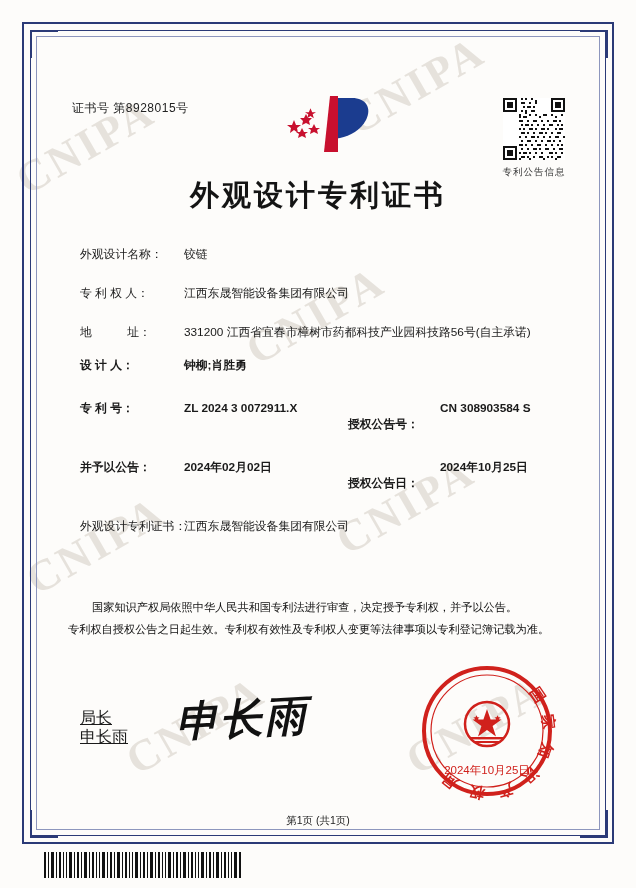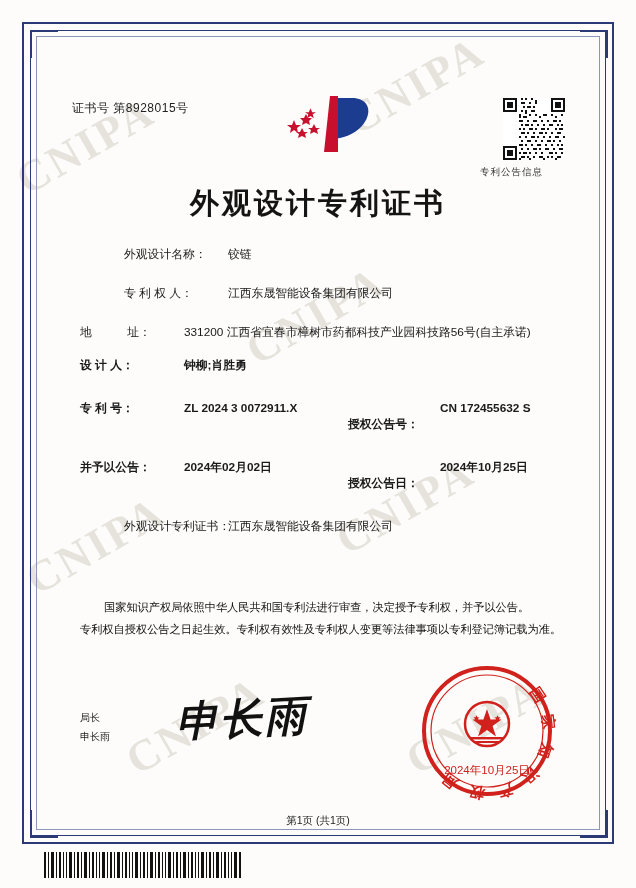--- a/index.html
+++ b/index.html
@@ -95,37 +95,37 @@
     left: 236px; top: 58px;
     width: 110px; height: 62px;
   }
   .logo svg { display: block; }
 
   
   .qr-block {
     position: absolute;
     left: 444px; top: 62px;
     width: 108px;
-    text-align: left;
+    text-align: center;
   }
   .qr {
     width: 62px; height: 62px;
     margin: 0 auto;
     background-color: #fff;
   }
   .qr-caption {
     margin-top: 6px;
     font-size: 9.5px;
     color: #333;
     letter-spacing: 1px;
   }
 
   .doc-title {
     position: absolute;
-    left: 0; top: 148px;
+    left: 0; top: 140px;
     width: 564px;
     text-align: center;
     font-family: "Liberation Serif", serif;
     font-weight: bold;
     font-size: 29px;
     letter-spacing: 3px;
     color: #141414;
   }
 
   .fields {
@@ -157,41 +157,42 @@
     width: 268px;
     vertical-align: top;
   }
   .two-col .col-b {
     display: inline-block;
     vertical-align: top;
   }
   .col-b .lbl { width: 92px; margin-top: 16px; }
   .addr-val { width: 360px; }
 
-  .gap-lg { margin-bottom: 22px; margin-left: 44px; }
+  .gap-lg { margin-bottom: 22px; }
   .gap-xl { margin-bottom: 26px; font-weight: bold; }
 
   .statement {
     position: absolute;
-    left: 44px; top: 560px;
+    left: 32px; top: 560px;
     width: 492px;
     font-size: 11.2px;
     line-height: 22px;
     color: #111;
     text-align: justify;
   }
   .statement p { margin: 0; }
   .statement .indent { text-indent: 24px; }
 
   
   .sig-block {
     position: absolute;
     left: 44px; top: 672px;
-    font-size: 10px;
+    font-size: 16px;
     line-height: 19px;
+    text-decoration: underline;
   }
   .sig-script {
     position: absolute;
     left: 140px; top: 655px;
     font-family: "Liberation Serif", serif;
     font-size: 42px;
     font-style: italic;
     font-weight: bold;
     color: #111;
     letter-spacing: 2px;
@@ -403,21 +404,21 @@
       </div>
 
       <div class="row gap-xl">
         <span class="lbl lbl-w-6">设 计 人：</span><span class="val">钟柳;肖胜勇</span>
       </div>
 
       <div class="row two-col gap-xl" style="margin-top:14px">
         <span class="col-a">
           <span class="lbl lbl-w-6">专 利 号：</span><span class="val">ZL 2024 3 0072911.X</span>
         </span><span class="col-b">
-          <span class="lbl">授权公告号：</span><span class="val">CN 172455632 S</span>
+          <span class="lbl">授权公告号：</span><span class="val">CN 308903584 S</span>
         </span>
       </div>
 
       <div class="row two-col gap-xl">
         <span class="col-a">
           <span class="lbl lbl-w-6">并予以公告：</span><span class="val">2024年02月02日</span>
         </span><span class="col-b">
           <span class="lbl">授权公告日：</span><span class="val">2024年10月25日</span>
         </span>
       </div>

